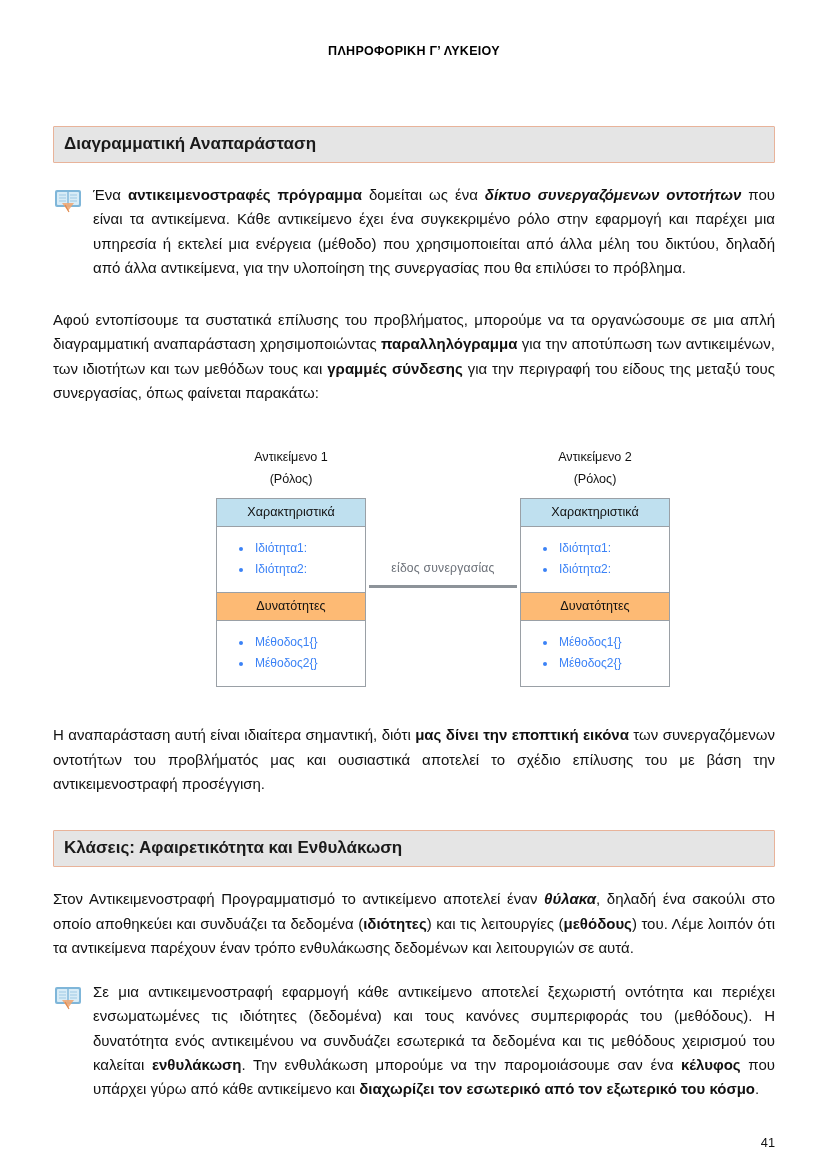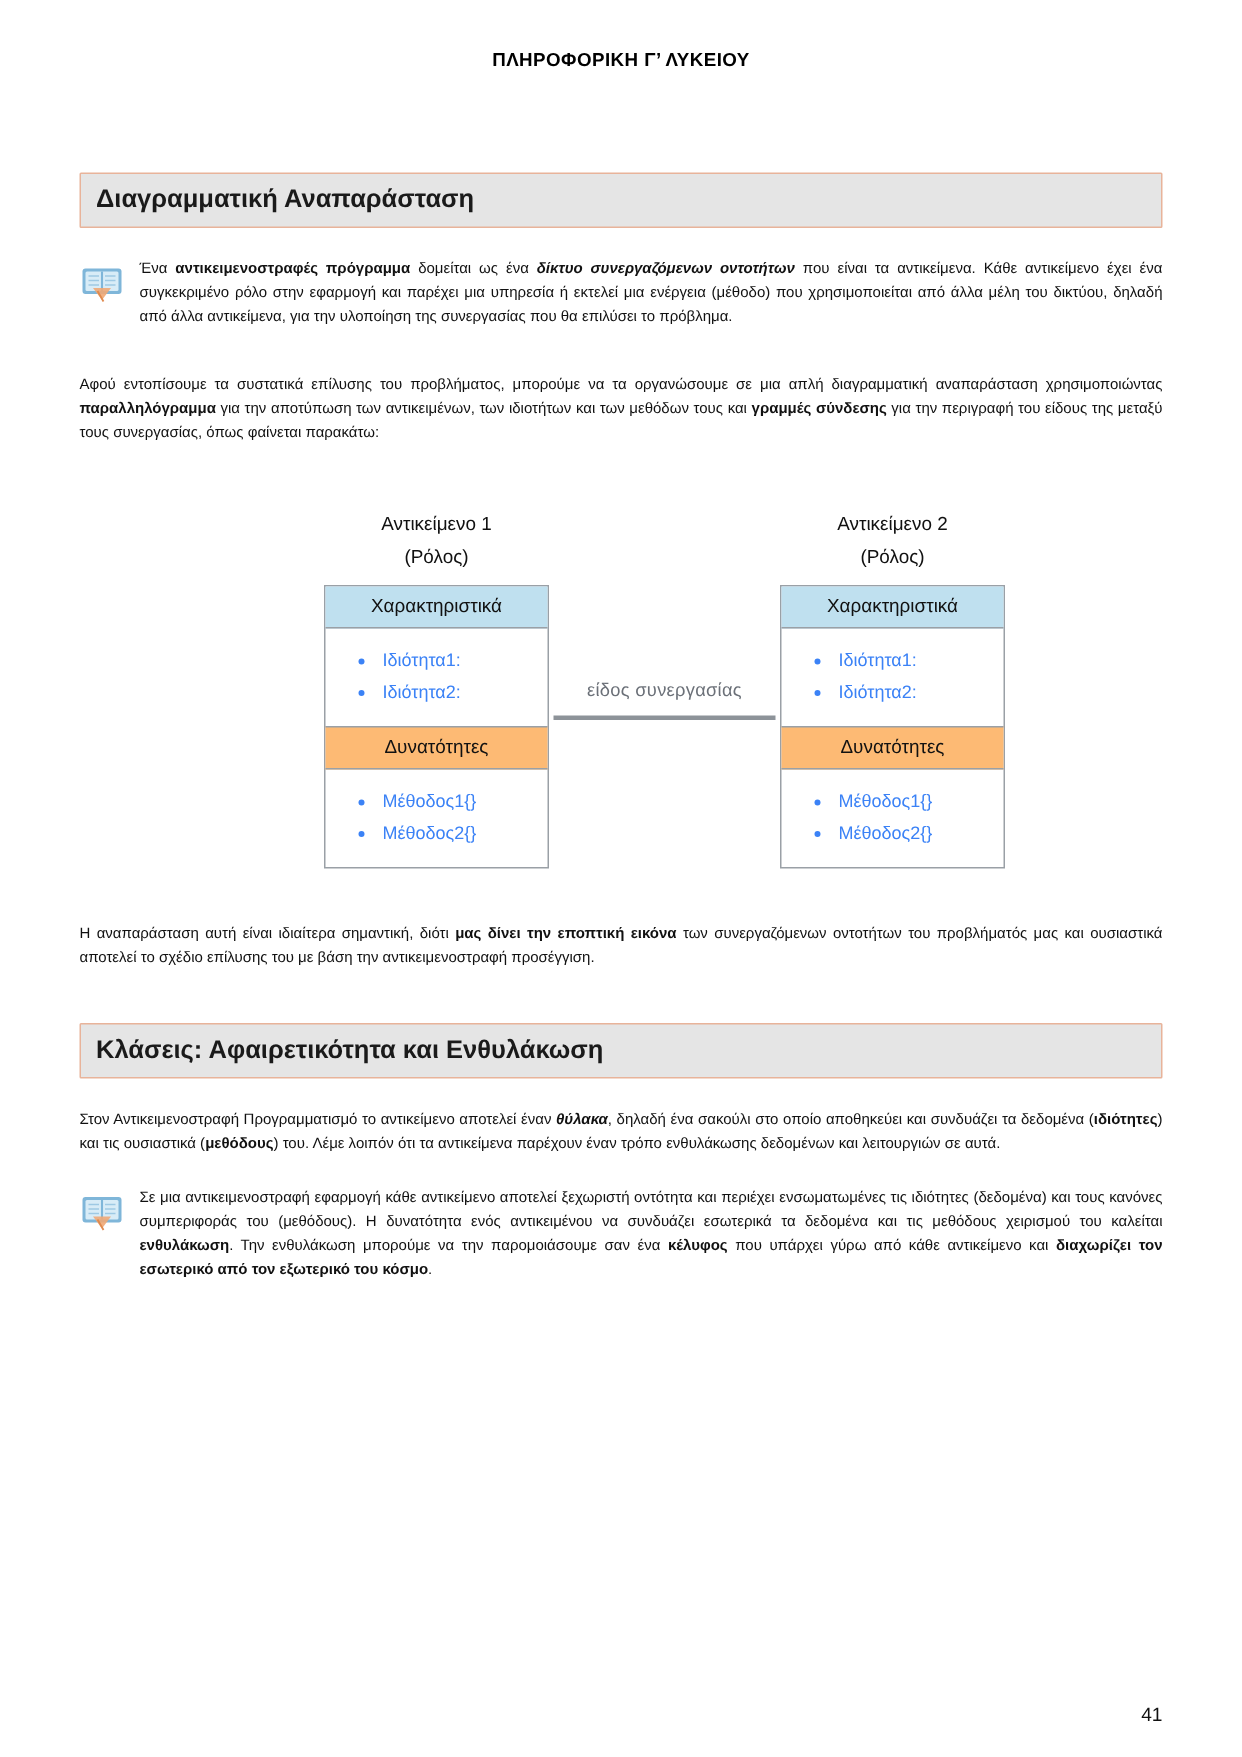--- a/index.html
+++ b/index.html
@@ -20,38 +20,38 @@
     width: 828px;
     height: 1171px;
     box-sizing: border-box;
     padding: 0 53px;
   }
   .header-title {
     text-align: center;
     font-size: 12.5px;
     font-weight: bold;
     letter-spacing: 0.3px;
-    padding-top: 33px;
+    padding-top: 44px;
     color: #000;
   }
 
   .section-bar {
     border: 1px solid #e8b39a;
     background: #e5e5e5;
     padding: 7px 10px 8px 10px;
     font-size: 17px;
     font-weight: bold;
     color: #1a1a1a;
     border-radius: 1px;
   }
   .section-bar.first { margin-top: 68px; }
   .section-bar.second { margin-top: 0; }
 
   .para {
-    font-size: 10px;
+    font-size: 15px;
     line-height: 1.62;
     text-align: justify;
     color: #111;
   }
   .para b { font-weight: bold; }
   .bi { font-weight: bold; font-style: italic; }
 
   .icon-para {
     display: flex;
     align-items: flex-start;
@@ -245,21 +245,21 @@
     <span>Η αναπαράσταση αυτή είναι ιδιαίτερα σημαντική, διότι </span><b>μας δίνει την εποπτική εικόνα</b><span> των συνεργαζόμενων οντοτήτων του προβλήματός μας και ουσιαστικά αποτελεί το σχέδιο επίλυσης του με βάση την αντικειμενοστραφή προσέγγιση.</span>
   </div>
 
   <div class="spacer-34"></div>
 
   <div class="section-bar second">Κλάσεις: Αφαιρετικότητα και Ενθυλάκωση</div>
 
   <div class="spacer-20"></div>
 
   <div class="para">
-    <span>Στον Αντικειμενοστραφή Προγραμματισμό το αντικείμενο αποτελεί έναν </span><b class="bi">θύλακα</b><span>, δηλαδή ένα σακούλι στο οποίο αποθηκεύει και συνδυάζει τα δεδομένα (</span><b>ιδιότητες</b><span>) και τις ουσιαστικά (</span><b>μεθόδους</b><span>) του. Λέμε λοιπόν ότι τα αντικείμενα παρέχουν έναν τρόπο ενθυλάκωσης δεδομένων και λειτουργιών σε αυτά.</span>
+    <span>Στον Αντικειμενοστραφή Προγραμματισμό το αντικείμενο αποτελεί έναν </span><b class="bi">θύλακα</b><span>, δηλαδή ένα σακούλι στο οποίο αποθηκεύει και συνδυάζει τα δεδομένα (</span><b>ιδιότητες</b><span>) και τις λειτουργίες (</span><b>μεθόδους</b><span>) του. Λέμε λοιπόν ότι τα αντικείμενα παρέχουν έναν τρόπο ενθυλάκωσης δεδομένων και λειτουργιών σε αυτά.</span>
   </div>
 
   <div class="icon-para">
     <span class="book-icon">
       <svg width="30" height="30" viewBox="0 0 30 30" xmlns="http://www.w3.org/2000/svg">
         <rect x="2" y="5" width="26" height="17" rx="2" fill="#7fb6d9"></rect>
         <rect x="4" y="7" width="22" height="13" rx="1" fill="#d8ecf7"></rect>
         <path d="M15 7 L15 20" stroke="#7fb6d9" stroke-width="1.4"></path>
         <path d="M6 10 h7 M6 13 h7 M6 16 h7" stroke="#9ec9e4" stroke-width="1"></path>
         <path d="M17 10 h7 M17 13 h7 M17 16 h7" stroke="#9ec9e4" stroke-width="1"></path>

